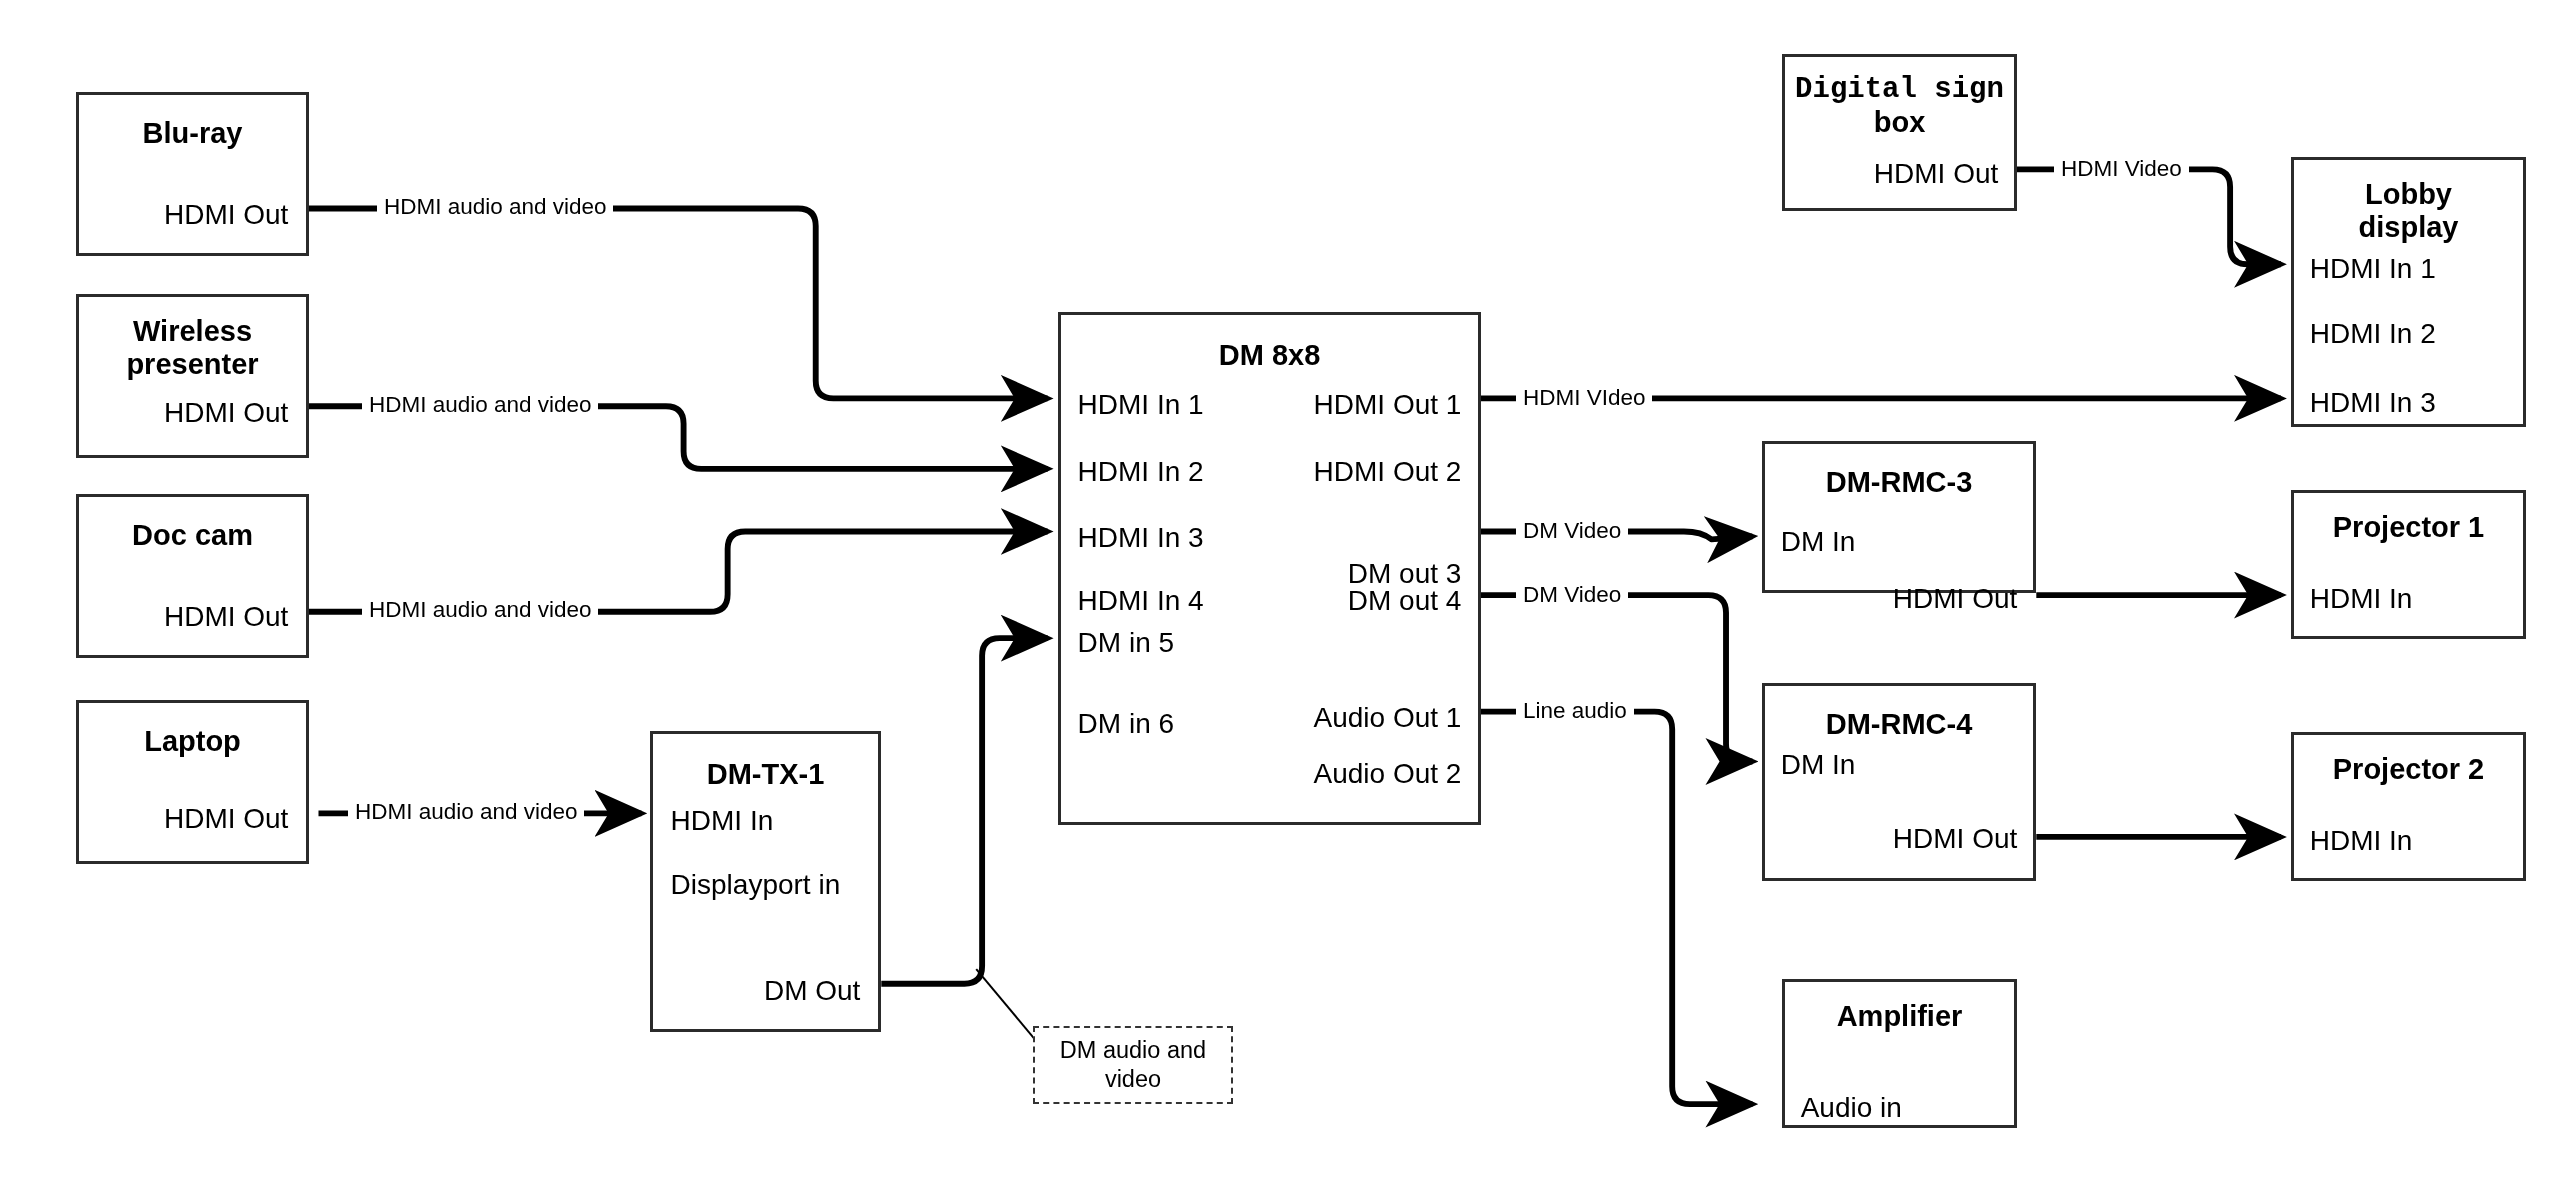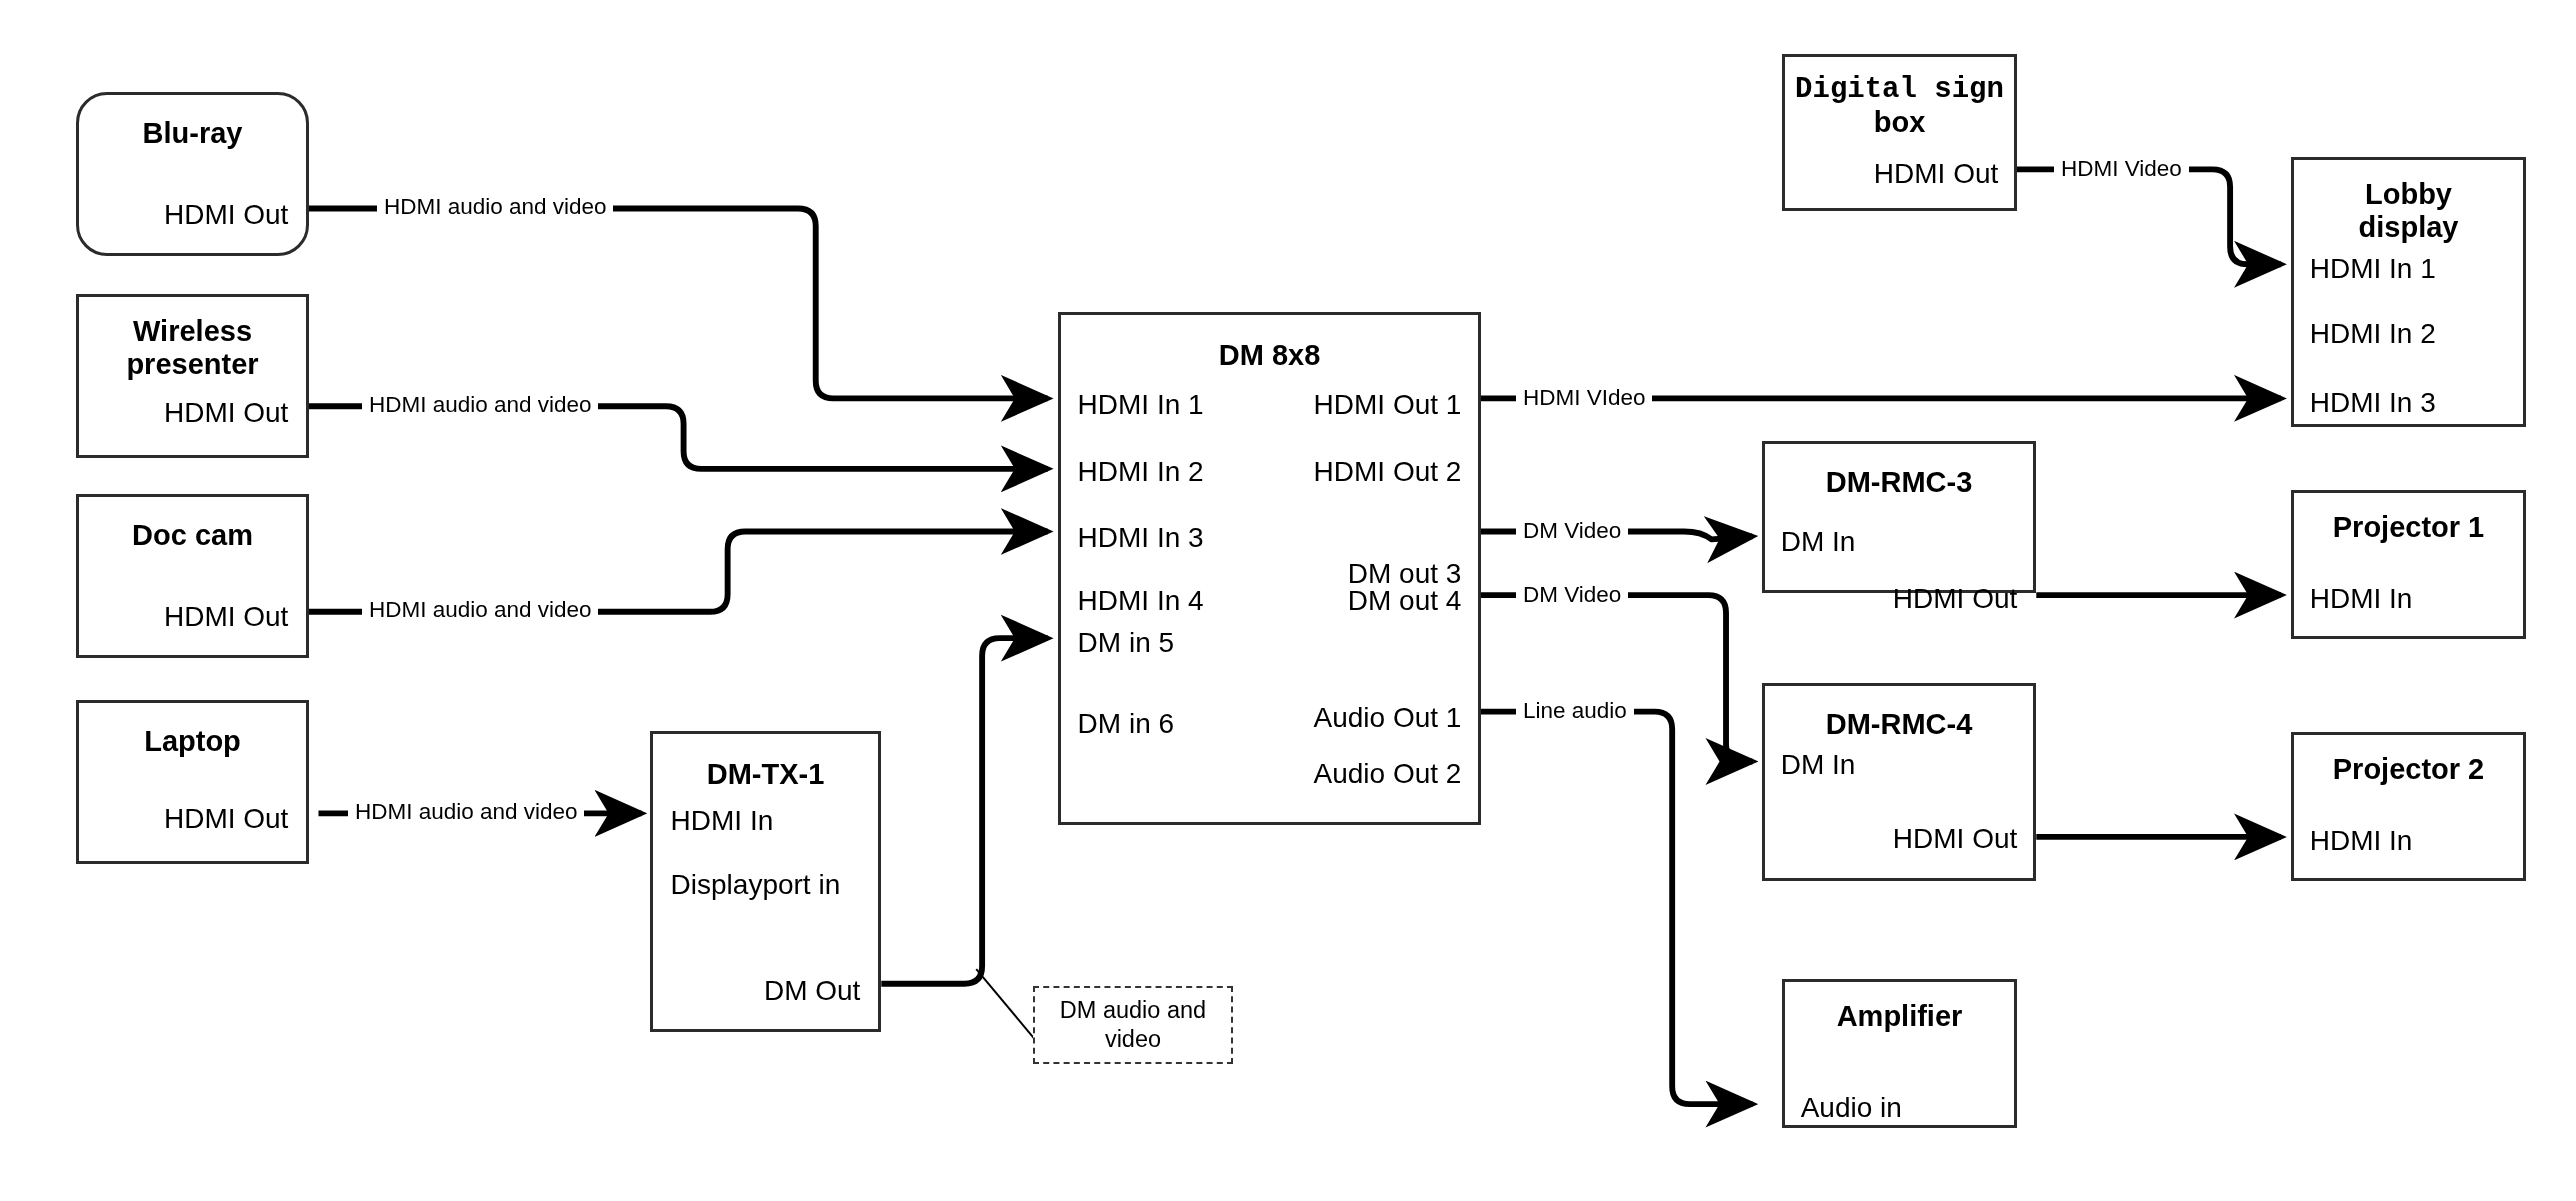--- a/index.html
+++ b/index.html
@@ -109,21 +109,21 @@
       <path d="M1512,727 L1690,727 Q1708,727 1708,745 L1708,1110 Q1708,1128 1726,1128 L1790,1128" marker-end="url(#arrow)"></path>
 
       <path d="M2060,173 L2260,173 Q2278,173 2278,191 L2278,252 Q2278,270 2296,270 L2330,270" marker-end="url(#arrow)"></path>
 
       <path d="M2080,608 L2330,608" marker-end="url(#arrow)"></path>
 
       <path d="M2080,855 L2330,855" marker-end="url(#arrow)"></path>
     </g>
   </svg>
 
-  <div class="node" style="left:76px; top:92px; width:233px; height:164px;border-radius:31px;">
+  <div class="node" style="left:76px; top:92px; width:233px; height:164px;">
     <div class="node-title" style="top:21.5px;">Blu-ray</div>
     <div class="port right" style="right:17.6px; top:106px;">HDMI Out</div>
   </div>
 
   <div class="node" style="left:76px; top:294px; width:233px; height:164px;">
     <div class="node-title" style="top:17.6px;">Wireless</div>
     <div class="node-title" style="top:51px;">presenter</div>
     <div class="port right" style="right:17.6px; top:102px;">HDMI Out</div>
   </div>
 
@@ -208,21 +208,21 @@
   <div class="wire-label" style="left:362px; top:599px;">HDMI audio and video</div>
   <div class="wire-label" style="left:348px; top:801px;">HDMI audio and video</div>
 
   <div class="wire-label" style="left:1516px; top:387px;">HDMI VIdeo</div>
   <div class="wire-label" style="left:1516px; top:520px;">DM Video</div>
   <div class="wire-label" style="left:1516px; top:584px;">DM Video</div>
   <div class="wire-label" style="left:1516px; top:700px;">Line audio</div>
 
   <div class="wire-label" style="left:2054px; top:158px;">HDMI Video</div>
 
-  <div class="note-box" style="left:1033px; top:986px; width:200px; height:78px;">
+  <div class="note-box" style="left:1033px; top:1026px; width:200px; height:78px;">
     <div>
       <div>DM audio and</div>
       <div>video</div>
     </div>
   </div>
 
 </div>
 
 
 </body></html>

